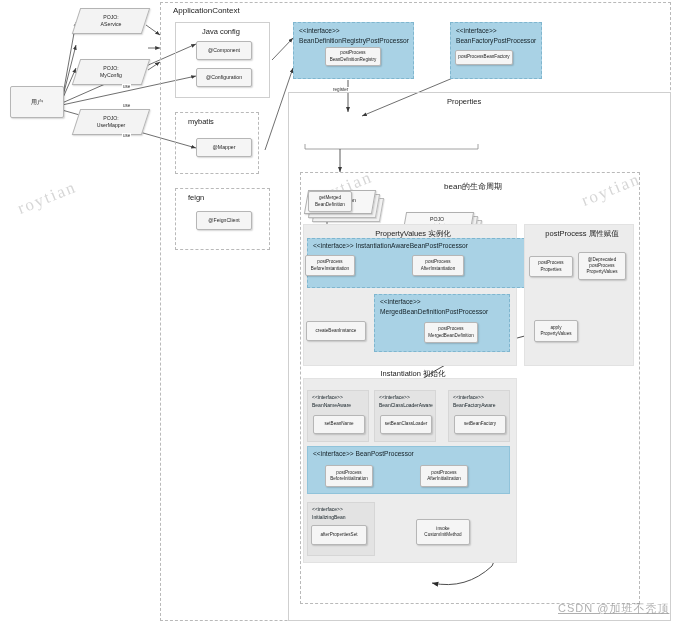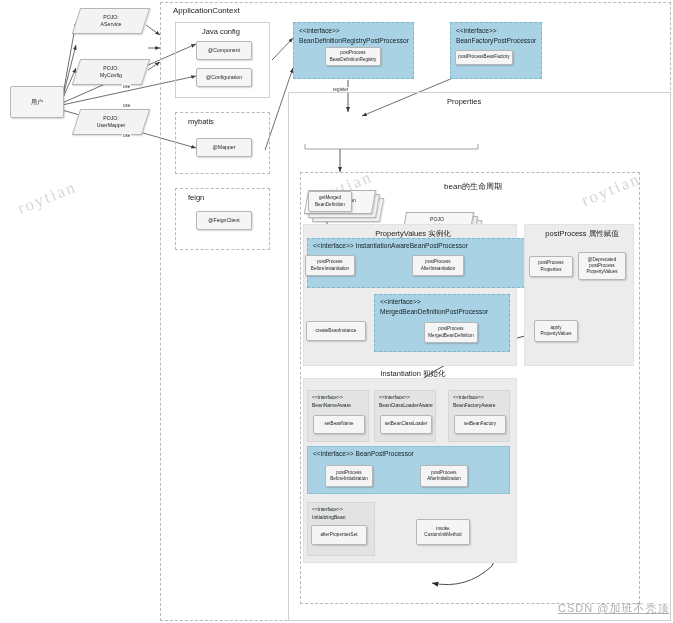--- a/index.html
+++ b/index.html
@@ -178,21 +178,21 @@
   <div class="abs grp-solid" style="left:175px;top:22px;width:95px;height:76px;">
     <div class="grp-title" style="left:20px;top:4px;">Java config</div>
   </div>
   <div class="abs box" style="left:196px;top:41px;width:56px;height:19px;">
     <span>@Component</span>
   </div>
   <div class="abs box" style="left:196px;top:68px;width:56px;height:19px;">
     <span>@Configuration</span>
   </div>
 
-  <div class="abs grp-dash" style="left:175px;top:112px;width:95px;height:62px;">
+  <div class="abs grp-dash" style="left:175px;top:112px;width:84px;height:62px;">
     <div class="grp-title" style="left:6px;top:4px;">mybatis</div>
   </div>
   <div class="abs box" style="left:196px;top:138px;width:56px;height:19px;">
     <span>@Mapper</span>
   </div>
 
   <div class="abs grp-dash" style="left:175px;top:188px;width:95px;height:62px;">
     <div class="grp-title" style="left:6px;top:4px;">feign</div>
   </div>
   <div class="abs box" style="left:196px;top:211px;width:56px;height:19px;">

